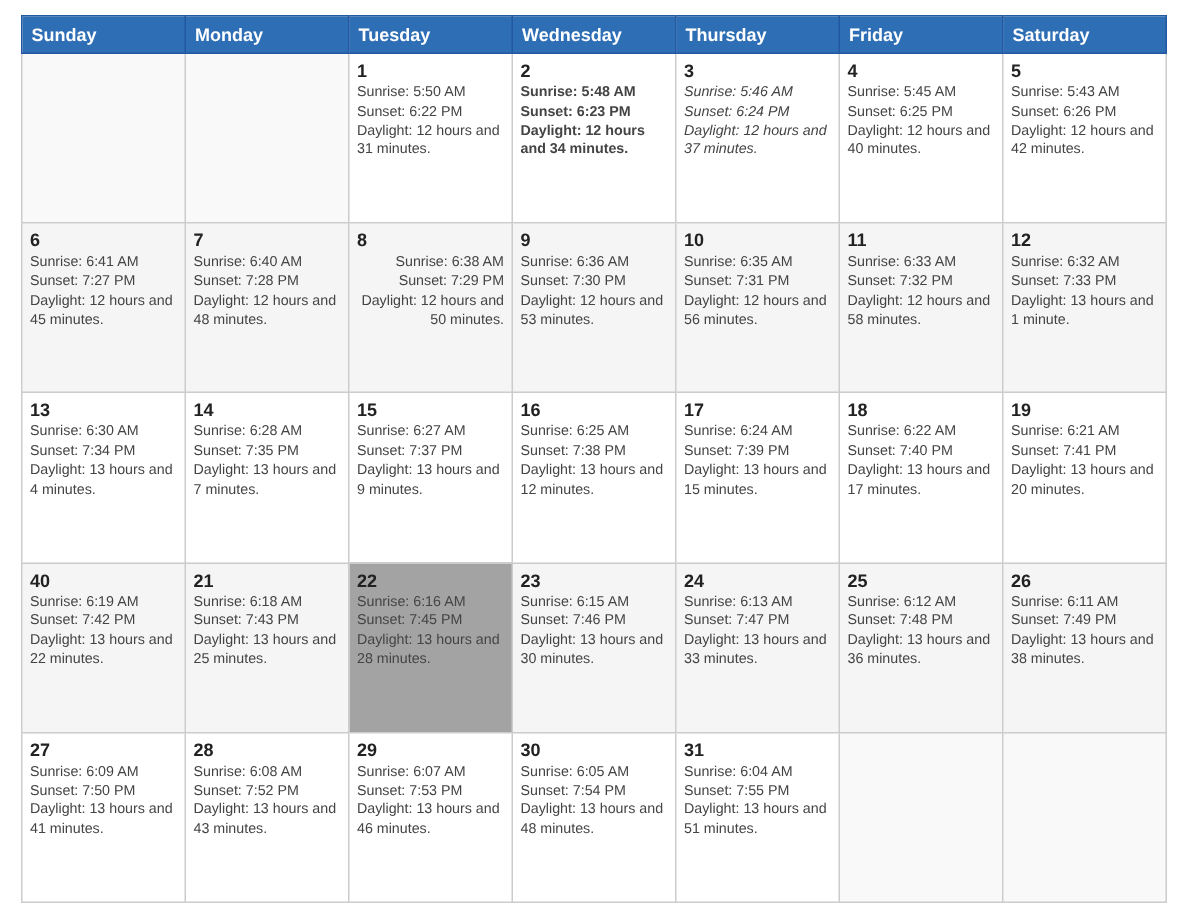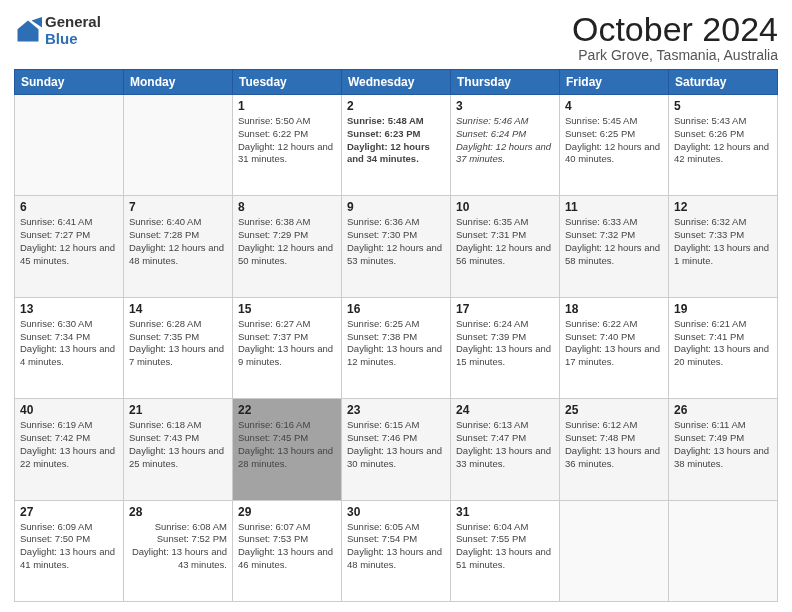--- a/index.html
+++ b/index.html
@@ -98,36 +98,20 @@
     .day-info {
       font-size: 9.5px;
       color: #444;
       line-height: 1.35;
     }
   </style>
 </head>
 <body>
 
 <div class="page">
-  <div class="header">
-    <div class="logo">
-      <svg class="logo-icon" viewBox="0 0 32 32" xmlns="http://www.w3.org/2000/svg">
-        <polygon points="16,4 28,14 28,28 4,28 4,14" fill="#2e6eb5"></polygon>
-        <polygon points="20,4 32,12 32,0" fill="#2e6eb5"></polygon>
-      </svg>
-      <div class="logo-text">
-        <span class="logo-general">General</span>
-        <span class="logo-blue">Blue</span>
-      </div>
-    </div>
-    <div class="title-area">
-      <div class="month-title">October 2024</div>
-      <div class="location-title">Park Grove, Tasmania, Australia</div>
-    </div>
-  </div>
 
   <table class="calendar">
     <thead>
       <tr>
       <th>Sunday</th>
           <th>Monday</th>
           <th>Tuesday</th>
           <th>Wednesday</th>
           <th>Thursday</th>
           <th>Friday</th>
@@ -177,21 +161,21 @@
 Daylight: 12 hours and 45 minutes.</div>
           </td>
           <td style="background: rgb(245, 245, 245);">
             <span class="day-number">7</span>
             <div class="day-info" style="white-space: pre-line;">Sunrise: 6:40 AM
 Sunset: 7:28 PM
 Daylight: 12 hours and 48 minutes.</div>
           </td>
           <td style="background: rgb(245, 245, 245);">
             <span class="day-number">8</span>
-            <div class="day-info" style="white-space: pre-line;">Sunrise: 6:38 AM
+            <div class="day-info" style="white-space: pre-line; text-align: right;">Sunrise: 6:38 AM
 Sunset: 7:29 PM
 Daylight: 12 hours and 50 minutes.</div>
           </td>
           <td style="background: rgb(245, 245, 245);">
             <span class="day-number">9</span>
             <div class="day-info" style="white-space: pre-line;">Sunrise: 6:36 AM
 Sunset: 7:30 PM
 Daylight: 12 hours and 53 minutes.</div>
           </td>
           <td style="background: rgb(245, 245, 245);">
@@ -303,21 +287,21 @@
         </tr>
         <tr>
           <td>
             <span class="day-number">27</span>
             <div class="day-info" style="white-space: pre-line;">Sunrise: 6:09 AM
 Sunset: 7:50 PM
 Daylight: 13 hours and 41 minutes.</div>
           </td>
           <td>
             <span class="day-number">28</span>
-            <div class="day-info" style="white-space: pre-line; text-align: right;">Sunrise: 6:08 AM
+            <div class="day-info" style="white-space: pre-line;">Sunrise: 6:08 AM
 Sunset: 7:52 PM
 Daylight: 13 hours and 43 minutes.</div>
           </td>
           <td>
             <span class="day-number">29</span>
             <div class="day-info" style="white-space: pre-line;">Sunrise: 6:07 AM
 Sunset: 7:53 PM
 Daylight: 13 hours and 46 minutes.</div>
           </td>
           <td>

